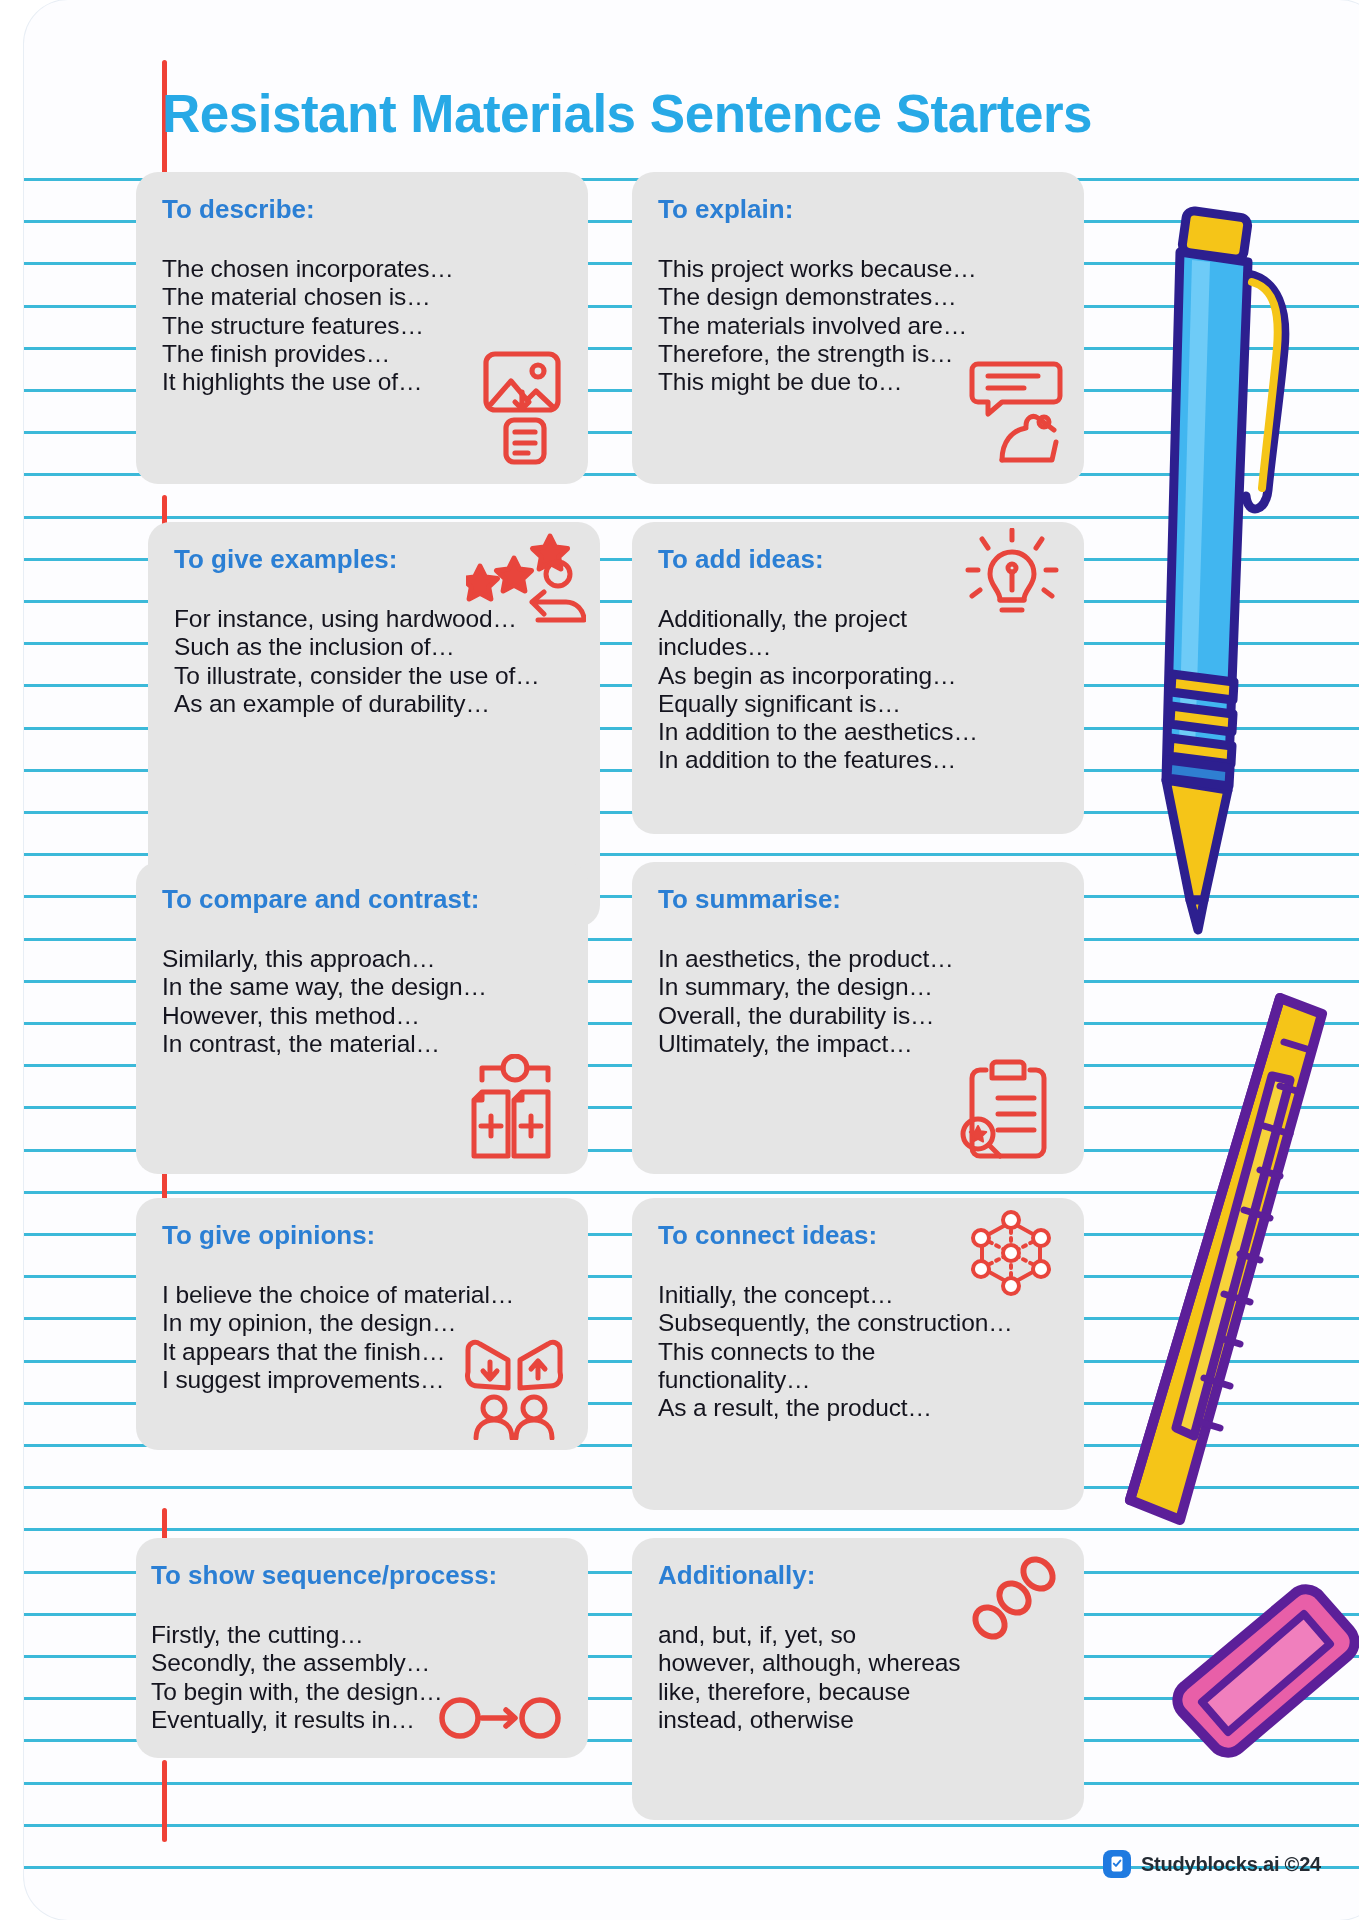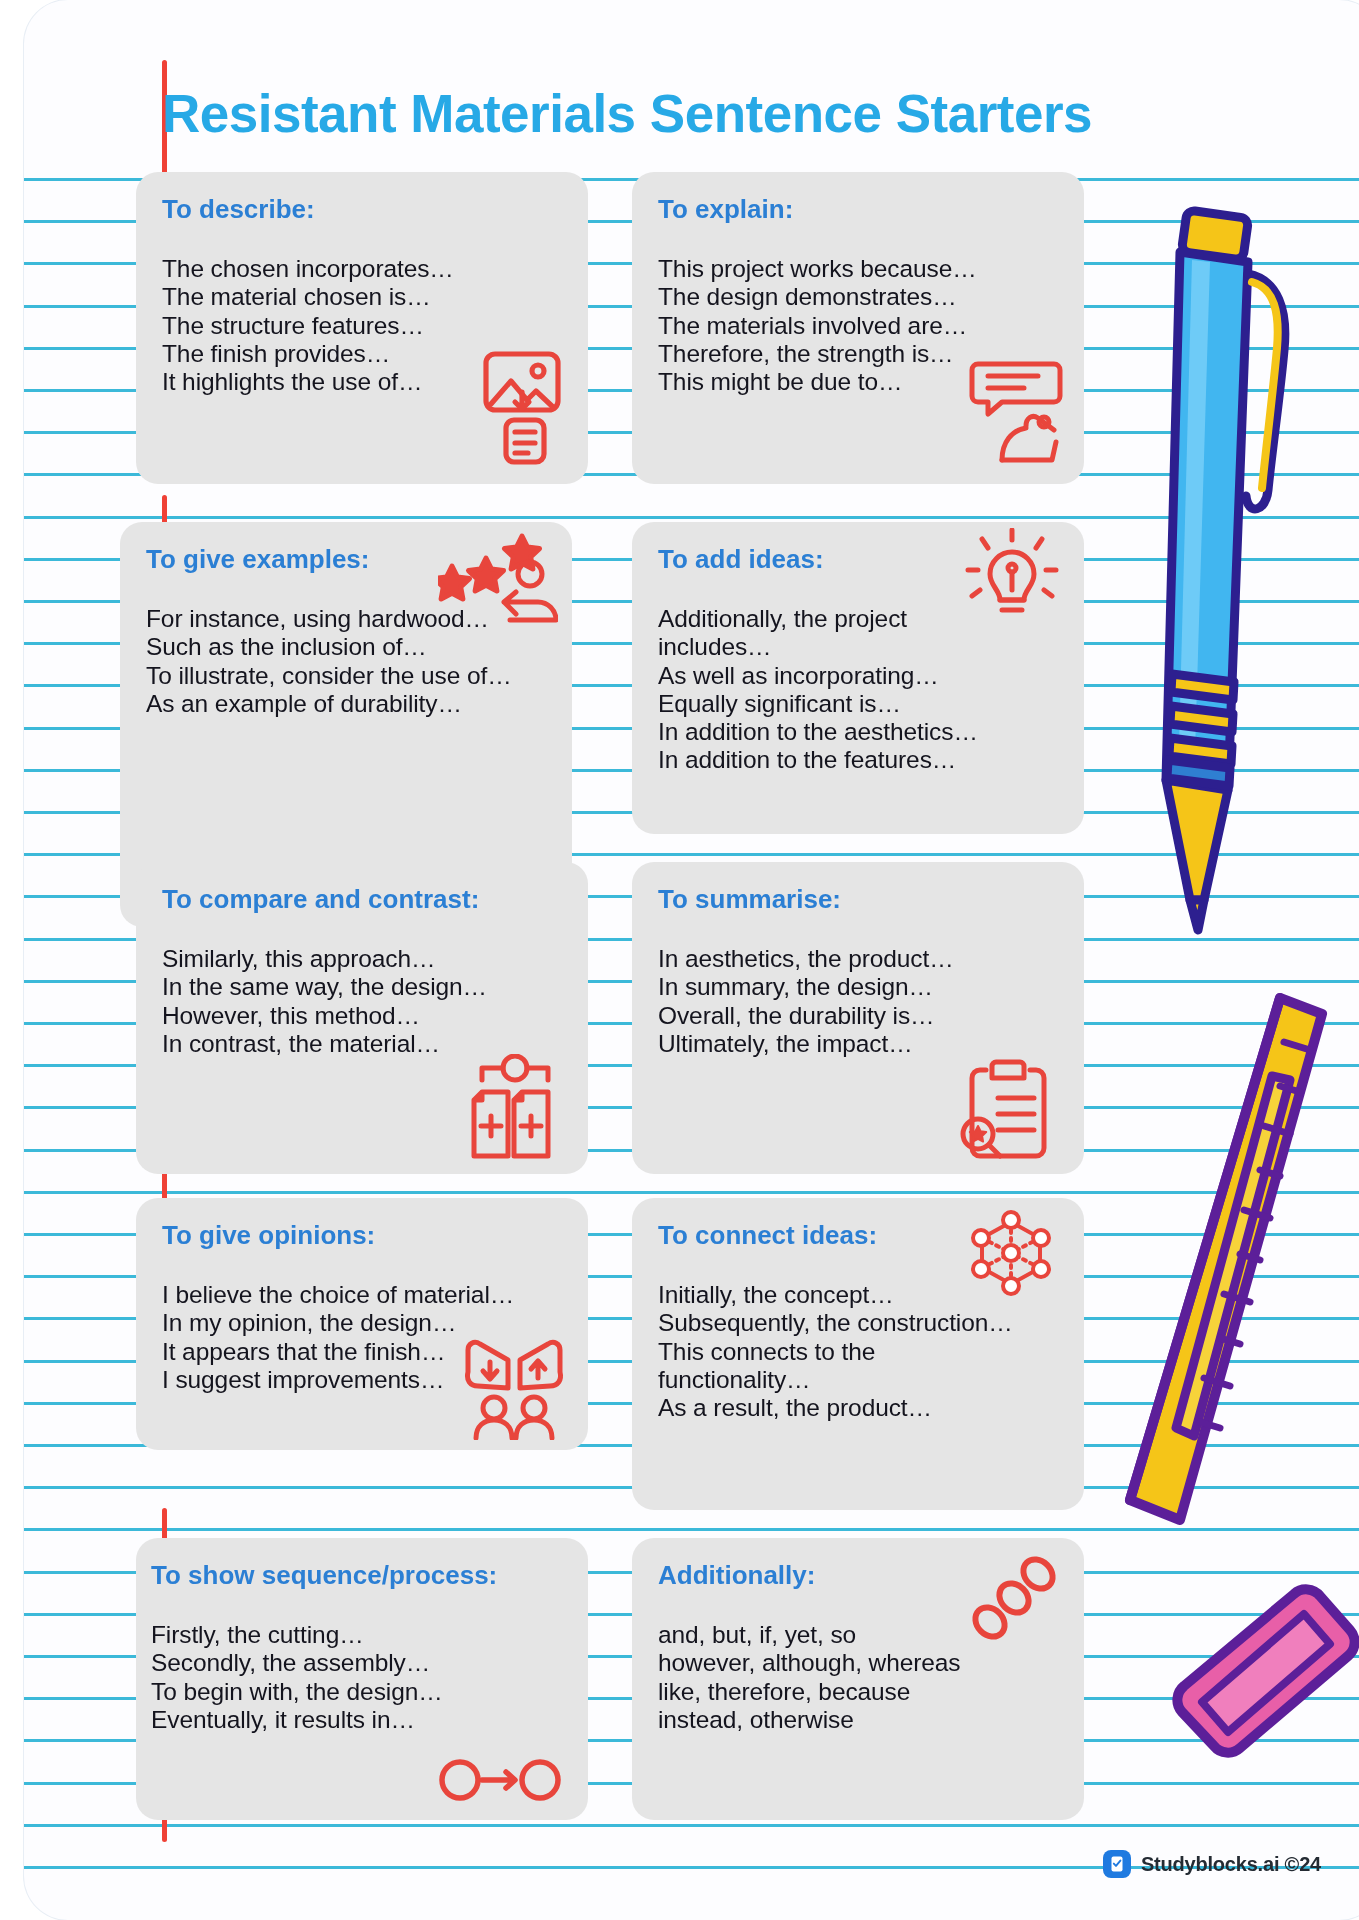--- a/index.html
+++ b/index.html
@@ -215,21 +215,21 @@
         <path d="M10 8 H86 A6 6 0 0 1 92 14 V40 A6 6 0 0 1 86 46 H34 L20 58 V46 H10 A6 6 0 0 1 4 40 V14 A6 6 0 0 1 10 8 Z"></path>
         <path d="M20 20 H70 M20 32 H56"></path>
         <path d="M58 70 C58 62 64 58 70 62 L86 74"></path>
         <path d="M34 104 C34 86 44 74 58 72"></path>
         <path d="M34 104 H84 L88 86"></path>
         <circle cx="76" cy="66" r="5"></circle>
       </g>
     </svg>
   </div>
 
-  <div class="card" style="left:96px; top:522px; width:452px; height:405px;">
+  <div class="card" style="left:124px; top:522px; width:452px; height:405px;">
     <div class="card-title">To give examples:</div>
     <div class="card-lines">
       <div>For instance, using hardwood…</div>
       <div>Such as the inclusion of…</div>
       <div>To illustrate, consider the use of…</div>
       <div>As an example of durability…</div>
     </div>
     <svg class="card-icon" style="right:14px; top:8px;" width="120" height="96" viewBox="0 0 120 96">
       <g fill="none" stroke="#e8453c" stroke-width="5" stroke-linecap="round" stroke-linejoin="round">
         <path d="M14 36 l5.5 11 12 1.6 -8.8 8.4 2.2 12 -10.9-5.8 -10.9 5.8 2.2-12 -8.8-8.4 12-1.6z" fill="#e8453c"></path>
@@ -239,21 +239,21 @@
         <path d="M66 72 L78 62 M66 72 L78 84 M66 72 H100 A18 18 0 0 1 118 90 H72"></path>
       </g>
     </svg>
   </div>
 
   <div class="card" style="left:608px; top:522px; width:452px; height:312px;">
     <div class="card-title">To add ideas:</div>
     <div class="card-lines">
       <div>Additionally, the project</div>
       <div>includes…</div>
-      <div>As well as incorporating…</div>
+      <div>As begin as incorporating…</div>
       <div>Equally significant is…</div>
       <div>In addition to the aesthetics…</div>
       <div>In addition to the features…</div>
     </div>
     <svg class="card-icon" style="right:24px; top:6px;" width="96" height="100" viewBox="0 0 96 100">
       <g fill="none" stroke="#e8453c" stroke-width="5" stroke-linecap="round" stroke-linejoin="round">
         <path d="M48 24 A22 22 0 0 1 70 46 C70 58 60 62 60 72 H36 C36 62 26 58 26 46 A22 22 0 0 1 48 24Z"></path>
         <path d="M36 72 H60 M38 82 H58"></path>
         <path d="M48 44 V62"></path>
         <circle cx="48" cy="40" r="4"></circle>
@@ -343,21 +343,21 @@
         <circle cx="43" cy="12" r="8" fill="#fff"></circle>
         <circle cx="13" cy="30" r="8" fill="#fff"></circle>
         <circle cx="73" cy="30" r="8" fill="#fff"></circle>
         <circle cx="13" cy="61" r="8" fill="#fff"></circle>
         <circle cx="73" cy="61" r="8" fill="#fff"></circle>
         <circle cx="43" cy="78" r="8" fill="#fff"></circle>
       </g>
     </svg>
   </div>
 
-  <div class="card" style="left:112px; top:1538px; width:452px; height:282px;padding-left:15px;">
+  <div class="card" style="left:112px; top:1538px; width:452px; height:220px;padding-left:15px;">
     <div class="card-title">To show sequence/process:</div>
     <div class="card-lines">
       <div>Firstly, the cutting…</div>
       <div>Secondly, the assembly…</div>
       <div>To begin with, the design…</div>
       <div>Eventually, it results in…</div>
     </div>
     <svg class="card-icon" style="right:26px; bottom:16px;" width="124" height="48" viewBox="0 0 124 48">
       <g fill="none" stroke="#e8453c" stroke-width="5.5" stroke-linecap="round" stroke-linejoin="round">
         <circle cx="22" cy="24" r="18"></circle>

